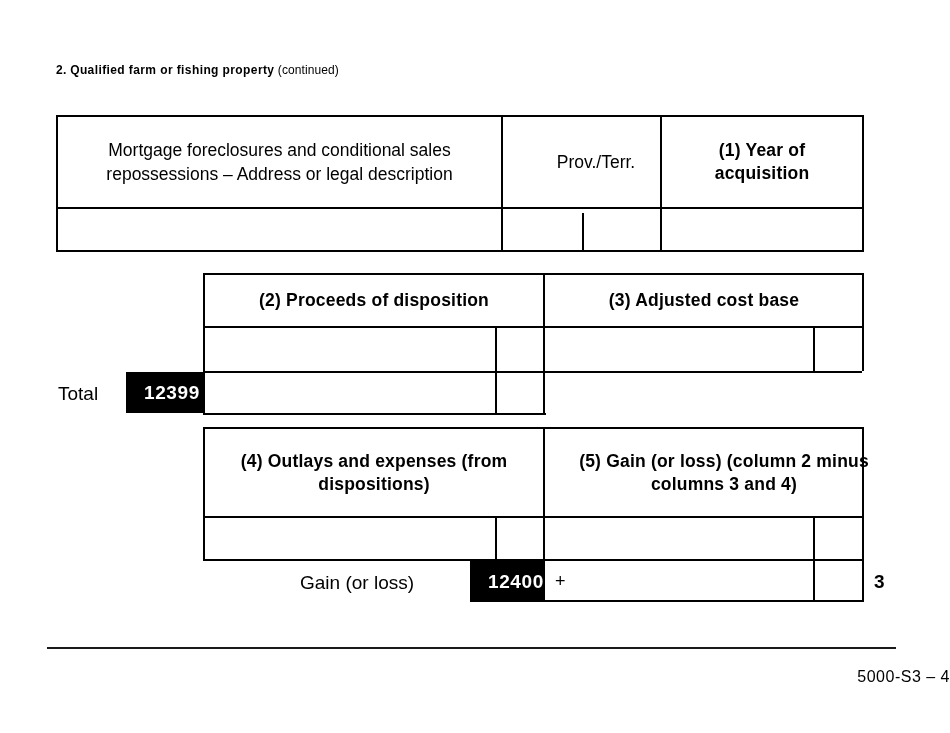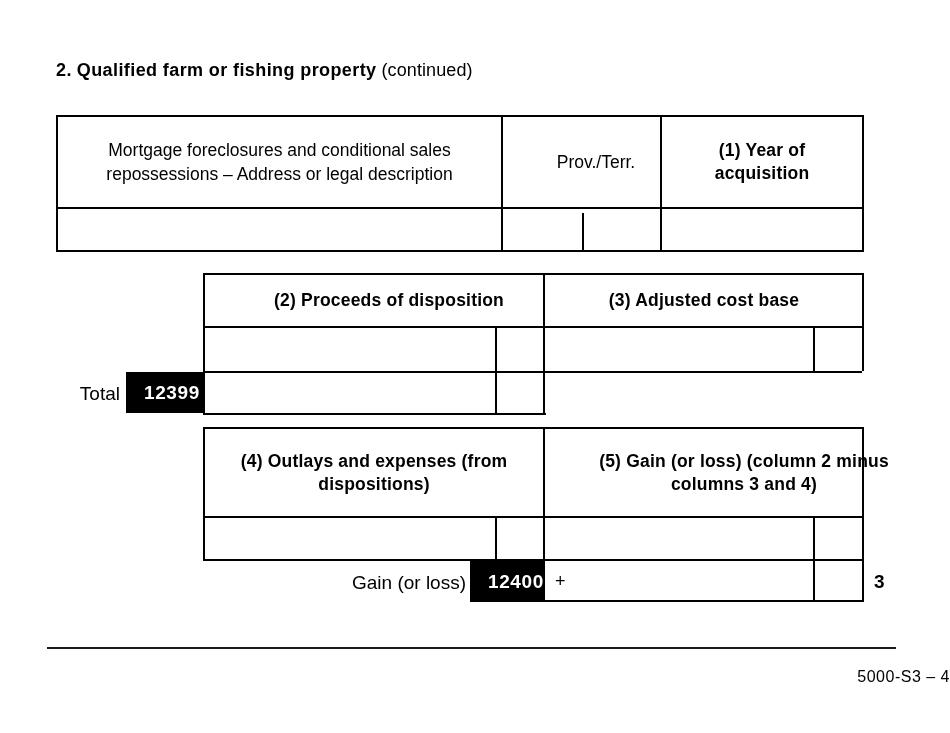--- a/index.html
+++ b/index.html
@@ -16,21 +16,21 @@
     overflow: hidden;
   }
 
   .page { position: absolute; inset: 0; }
 
   
   #section-heading {
     position: absolute;
     left: 56px;
     top: 57px;
-    font-size: 18px;
+    font-size: 12px;
     line-height: 26px;
     white-space: nowrap;
   }
   #section-heading .hd-strong {
     font-weight: bold;
     letter-spacing: 0.4px;
   }
   #section-heading .hd-normal {
     font-weight: normal;
     letter-spacing: 0.1px;
@@ -104,21 +104,21 @@
   }
   #t1-year-in  { left: 604px; top: 92px; width: 200px; height: 41px; }
 
   
   #table-two { left: 203px; top: 273px; width: 661px; height: 142px; }
   #t2-hdr-div { top: 51px; }
   #t2-row-div { top: 96px; }
   #t2-v-main  { left: 338px; }
   #t2-c2-cents { left: 290px; top: 51px; bottom: 0; }
   #t2-c3-cents { left: 608px; top: 51px; height: 45px; }
-  #t2-c2-hdr { left: 15px;   top: 0px; width: 338px; height: 51px; }
+  #t2-c2-hdr { left: 0px;   top: 0px; width: 338px; height: 51px; }
   #t2-c3-hdr { left: 340px; top: 0px; width: 318px; height: 51px; }
   #t2-c2-r1  { left: 0px;   top: 53px; width: 290px; height: 43px; }
   #t2-c2-r1c { left: 292px; top: 53px; width: 46px;  height: 43px; }
   #t2-c3-r1  { left: 340px; top: 53px; width: 268px; height: 43px; }
   #t2-c3-r1c { left: 610px; top: 53px; width: 48px;  height: 43px; }
   #t2-c2-r2  { left: 0px;   top: 98px; width: 290px; height: 40px; }
   #t2-c2-r2c { left: 292px; top: 98px; width: 46px;  height: 40px; }
 
   
   #t2-bottom-mask {
@@ -148,21 +148,21 @@
   }
 
   
   #table-three { left: 203px; top: 427px; width: 661px; height: 175px; }
   #t3-hdr-div { top: 87px; }
   #t3-row-div { top: 130px; }
   #t3-v-main  { left: 338px; }
   #t3-c4-cents { left: 290px; top: 87px; height: 43px; }
   #t3-c5-cents { left: 608px; top: 87px; bottom: 0; }
   #t3-c4-hdr { left: 0px;   top: 0px; width: 338px; height: 87px; padding: 0 8px; }
-  #t3-c5-hdr { left: 356px; top: 0px; width: 366px; height: 87px; padding: 0 8px; }
+  #t3-c5-hdr { left: 336px; top: 0px; width: 366px; height: 87px; padding: 0 8px; }
   #t3-c4-r1  { left: 0px;   top: 89px; width: 290px; height: 41px; }
   #t3-c4-r1c { left: 292px; top: 89px; width: 46px;  height: 41px; }
   #t3-c5-r1  { left: 340px; top: 89px; width: 268px; height: 41px; }
   #t3-c5-r1c { left: 610px; top: 89px; width: 48px;  height: 41px; }
   #t3-c5-r2  { left: 340px; top: 132px; width: 268px; height: 39px; }
   #t3-c5-r2c { left: 610px; top: 132px; width: 48px;  height: 39px; }
 
   
   #t3-bottom-mask {
     position: absolute;
@@ -213,21 +213,20 @@
   }
   #code-12399 { left: 126px; top: 372px; width: 79px; height: 41px; }
   #code-12400 { left: 470px; top: 561px; width: 74px; height: 41px; }
 
   
   .rowlabel {
     position: absolute;
     font-size: 19px;
     line-height: 24px;
     white-space: nowrap;
-    text-align: right;
   }
   #label-total { left: 58px; top: 382px; width: 62px; }
   #label-gain  { left: 300px; top: 571px; width: 166px; }
 
   #line-number-3 {
     position: absolute;
     left: 874px;
     top: 571px;
     font-size: 19px;
     font-weight: bold;

